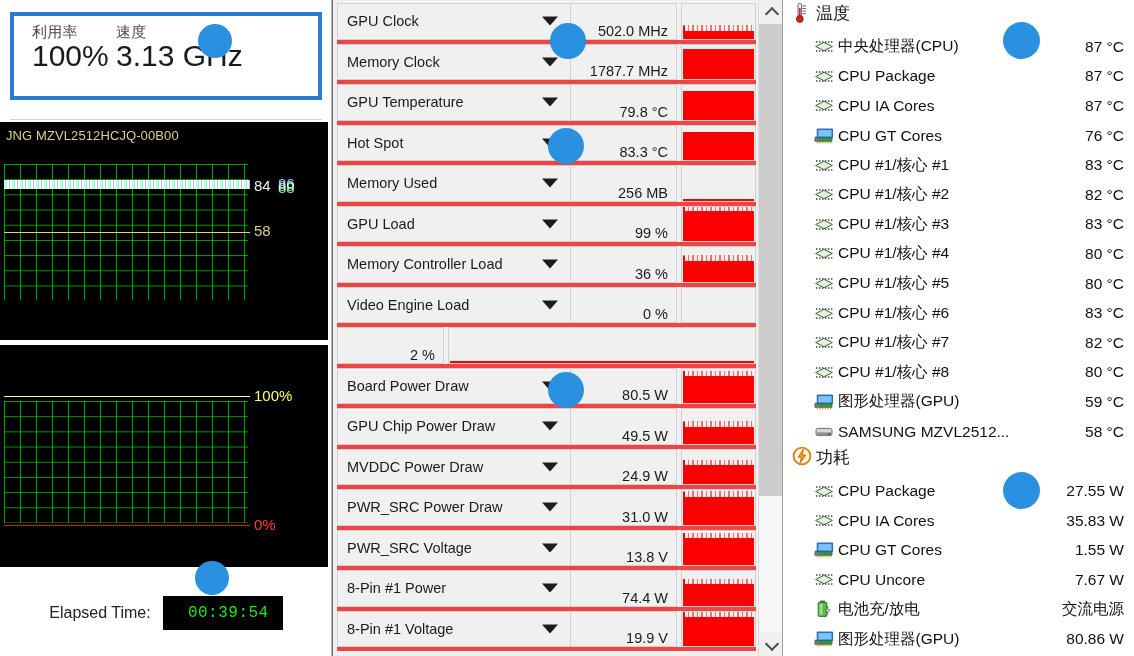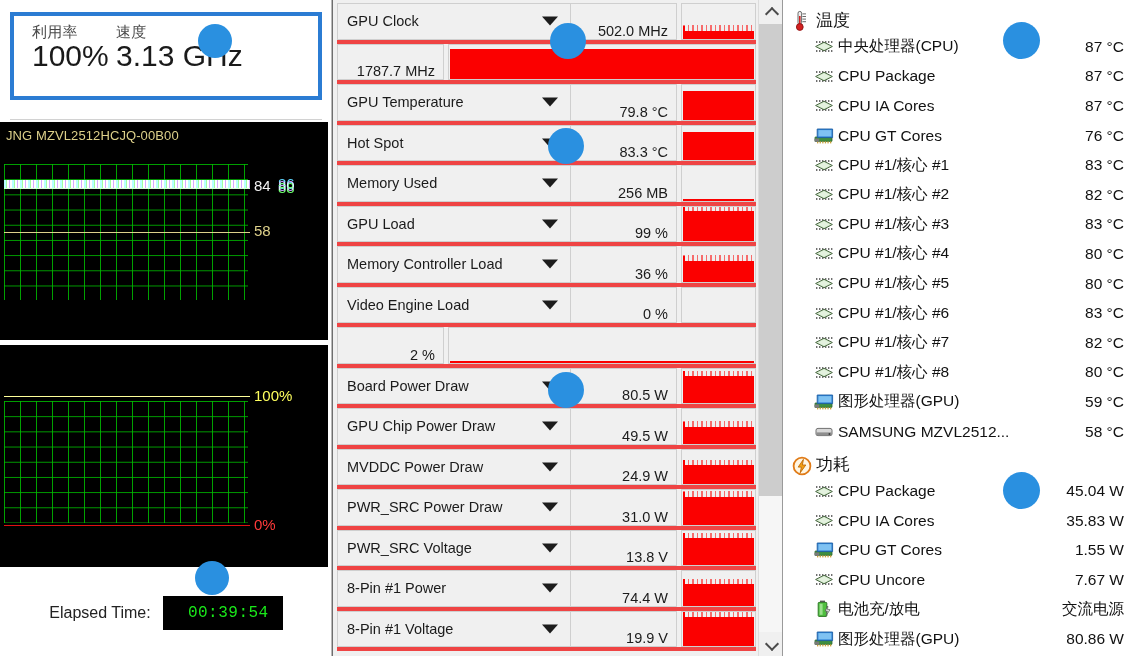--- a/index.html
+++ b/index.html
@@ -156,21 +156,21 @@
   }
 
   
   #right-panel {
     flex:1 1 auto; height:656px; position:relative;
     background:#ffffff; border-left:1px solid #9a9a9a;
     padding:4px 0 0 0; overflow:hidden;
   }
   #right-inner { position:absolute; left:6px; top:2px; right:4px; }
   .grp {
-    display:flex; align-items:flex-end; height:30px; padding-left:2px;
+    display:flex; align-items:flex-start; height:30px; padding-left:2px;
   }
   .grp .g-ic { width:22px; display:flex; justify-content:center; }
   .grp .g-txt { font-size:17px; color:#111; margin-left:3px; }
 
   .item {
     display:flex; align-items:center; height:29.6px; padding-left:22px;
     position:relative;
   }
   .item .i-ic { width:26px; display:flex; justify-content:center; align-items:center; }
   .item .i-txt {
@@ -261,20 +261,24 @@
           <div class="srow-val">
             <span class="txt">502.0 MHz</span>
           </div>
           <div class="srow-graph">
             <div class="spark-fill" style="height: 22%;"></div>
             <div class="spark-noise" style="bottom: 22%; height: 16%; background: repeating-linear-gradient(90deg, rgb(251, 0, 0) 0px, rgb(251, 0, 0) 2px, transparent 2px, transparent 5px, rgb(251, 0, 0) 5px, rgb(251, 0, 0) 6px, transparent 6px, transparent 9px);"></div>
             <div class="spark-leftspike" style="height: 36%;"></div>
           </div>
         </div>
         <div class="srow">
+          <div class="srow-name">
+            <span class="txt">Memory Clock</span>
+            <span class="caret"></span>
+          </div>
           <div class="srow-val">
             <span class="txt">1787.7 MHz</span>
           </div>
           <div class="srow-graph">
             <div class="spark-fill" style="height: 86%;"></div>
           </div>
         </div>
         <div class="srow">
           <div class="srow-name">
             <span class="txt">GPU Temperature</span>
@@ -799,21 +803,21 @@
               <rect x="11" y="10" width="1.4" height="2" fill="#6e6e6e"></rect>
               <rect x="14" y="1" width="1.4" height="2" fill="#6e6e6e"></rect>
               <rect x="14" y="10" width="1.4" height="2" fill="#6e6e6e"></rect>
               <rect x="17" y="1" width="1.4" height="2" fill="#6e6e6e"></rect>
               <rect x="17" y="10" width="1.4" height="2" fill="#6e6e6e"></rect>
               <path d="M10 2.2 L18.4 6.5 L10 10.8 L1.6 6.5 Z" fill="#c9e3c0" stroke="#4f6b48" stroke-width="1"></path>
               <path d="M10 3.6 L16.2 6.5 L10 9.4 L3.8 6.5 Z" fill="#e4f2df" stroke="none"></path>
             </svg>
           </span>
           <span class="i-txt">CPU Package</span>
-          <span class="i-val">45.04 W</span>
+          <span class="i-val">27.55 W</span>
         </div>
         <div class="item">
           <span class="i-ic">
             <svg xmlns="http://www.w3.org/2000/svg" width="20" height="13" viewBox="0 0 20 13">
               <rect x="2" y="1" width="1.4" height="2" fill="#6e6e6e"></rect>
               <rect x="2" y="10" width="1.4" height="2" fill="#6e6e6e"></rect>
               <rect x="5" y="1" width="1.4" height="2" fill="#6e6e6e"></rect>
               <rect x="5" y="10" width="1.4" height="2" fill="#6e6e6e"></rect>
               <rect x="8" y="1" width="1.4" height="2" fill="#6e6e6e"></rect>
               <rect x="8" y="10" width="1.4" height="2" fill="#6e6e6e"></rect>

